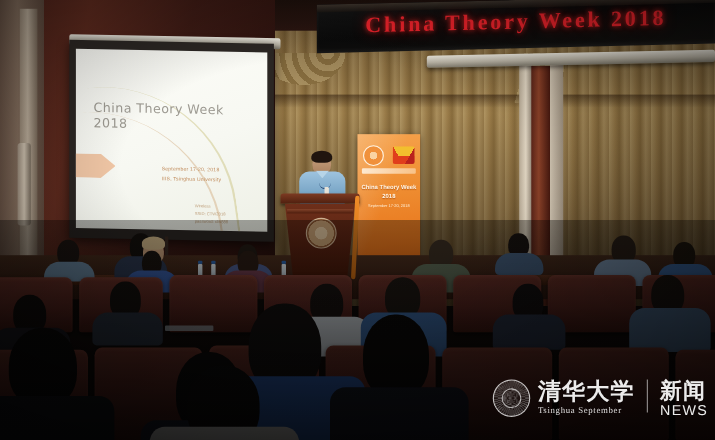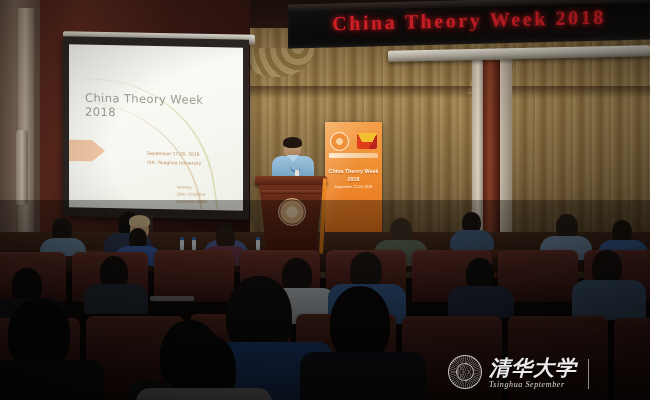--- a/index.html
+++ b/index.html
@@ -305,23 +305,22 @@
   }
   .vignette{
     position:absolute;left:0;top:0;width:650px;height:400px;
     background:radial-gradient(ellipse 80% 70% at 45% 38%,rgba(0,0,0,0) 35%,rgba(0,0,0,.55) 100%);
     pointer-events:none;
   }
 
   
   .watermark{
     position:absolute;left:448px;top:345px;width:196px;height:44px;
-    display:flex;align-items:flex-end;gap:7px;
+    display:flex;align-items:flex-start;gap:7px;
     opacity:.92;
-    font-style:italic;
   }
   .wm-seal{
     width:32px;height:32px;border-radius:50%;
     border:1.3px solid rgba(255,255,255,.78);
     background:
       repeating-conic-gradient(rgba(255,255,255,.30) 0 4deg,rgba(255,255,255,.05) 4deg 8deg);
     position:relative;flex:0 0 auto;
   }
   .wm-seal:after{
     content:"";position:absolute;left:50%;top:50%;width:16px;height:16px;
@@ -527,15 +526,19 @@
   <div class="house-shade"></div>
   <div class="vignette"></div>
 
   <div class="watermark">
     <div class="wm-seal"></div>
     <div>
       <div class="wm-cn">清华大学</div>
       <div class="wm-en">Tsinghua September</div>
     </div>
     <div class="wm-divider"></div>
+    <div>
+      <div class="wm-news-cn">新闻</div>
+      <div class="wm-news-en">NEWS</div>
+    </div>
   </div>
 
 </div>
 
 </body></html>

